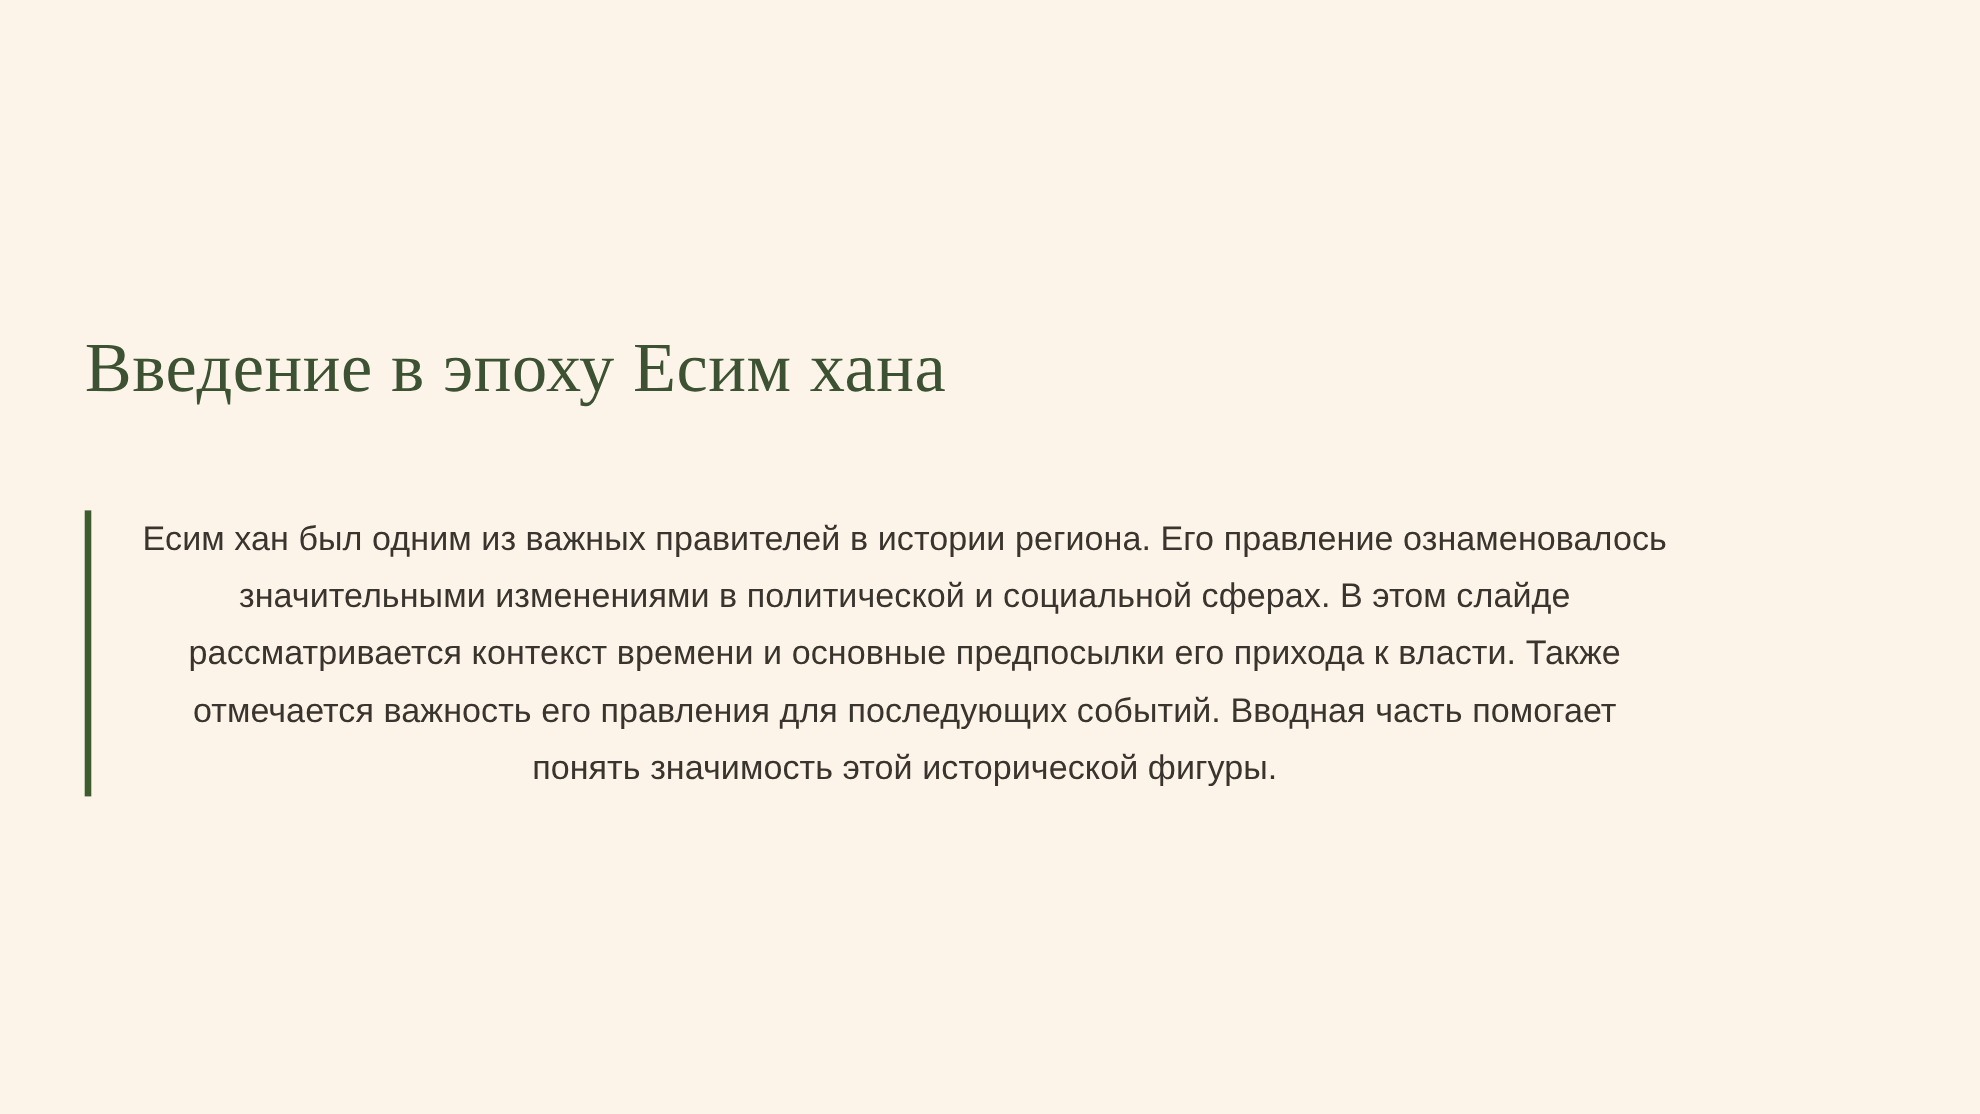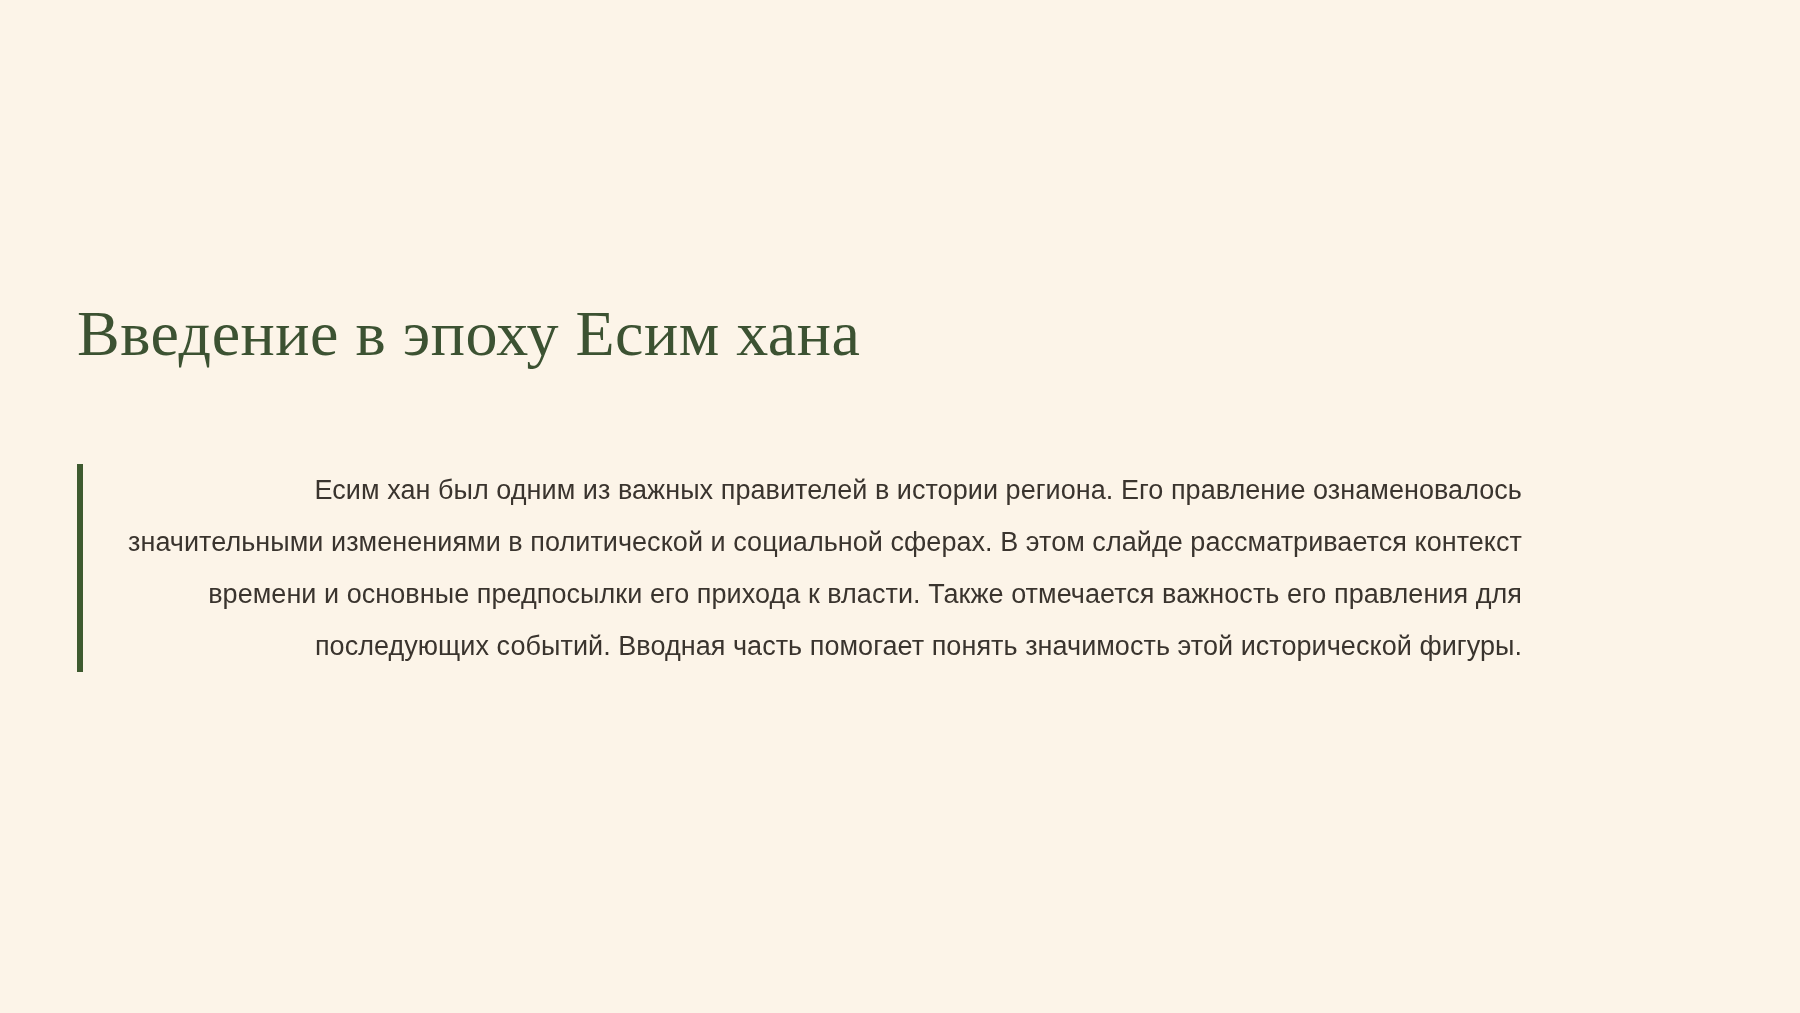--- a/index.html
+++ b/index.html
@@ -59,25 +59,25 @@
     min-height: 204px;
     background: #3E5A2F;
     border-radius: 0;
   }
 
   .body-text {
     flex: 1 1 auto;
     margin: 0;
     padding: 0 0 0 40px;
     font-family: "Liberation Sans", "DejaVu Sans", sans-serif;
-    font-size: 27px;
+    font-size: 31px;
     font-weight: 400;
     line-height: 52px;
     color: #3A342E;
-    text-align: right;
+    text-align: center;
     letter-spacing: 0.05px;
   }
 </style>
 </head>
 <body>
 
 <div id="slide">
   <div id="slide-content">
 
     <h1 class="slide-title">Введение в эпоху Есим хана</h1>

